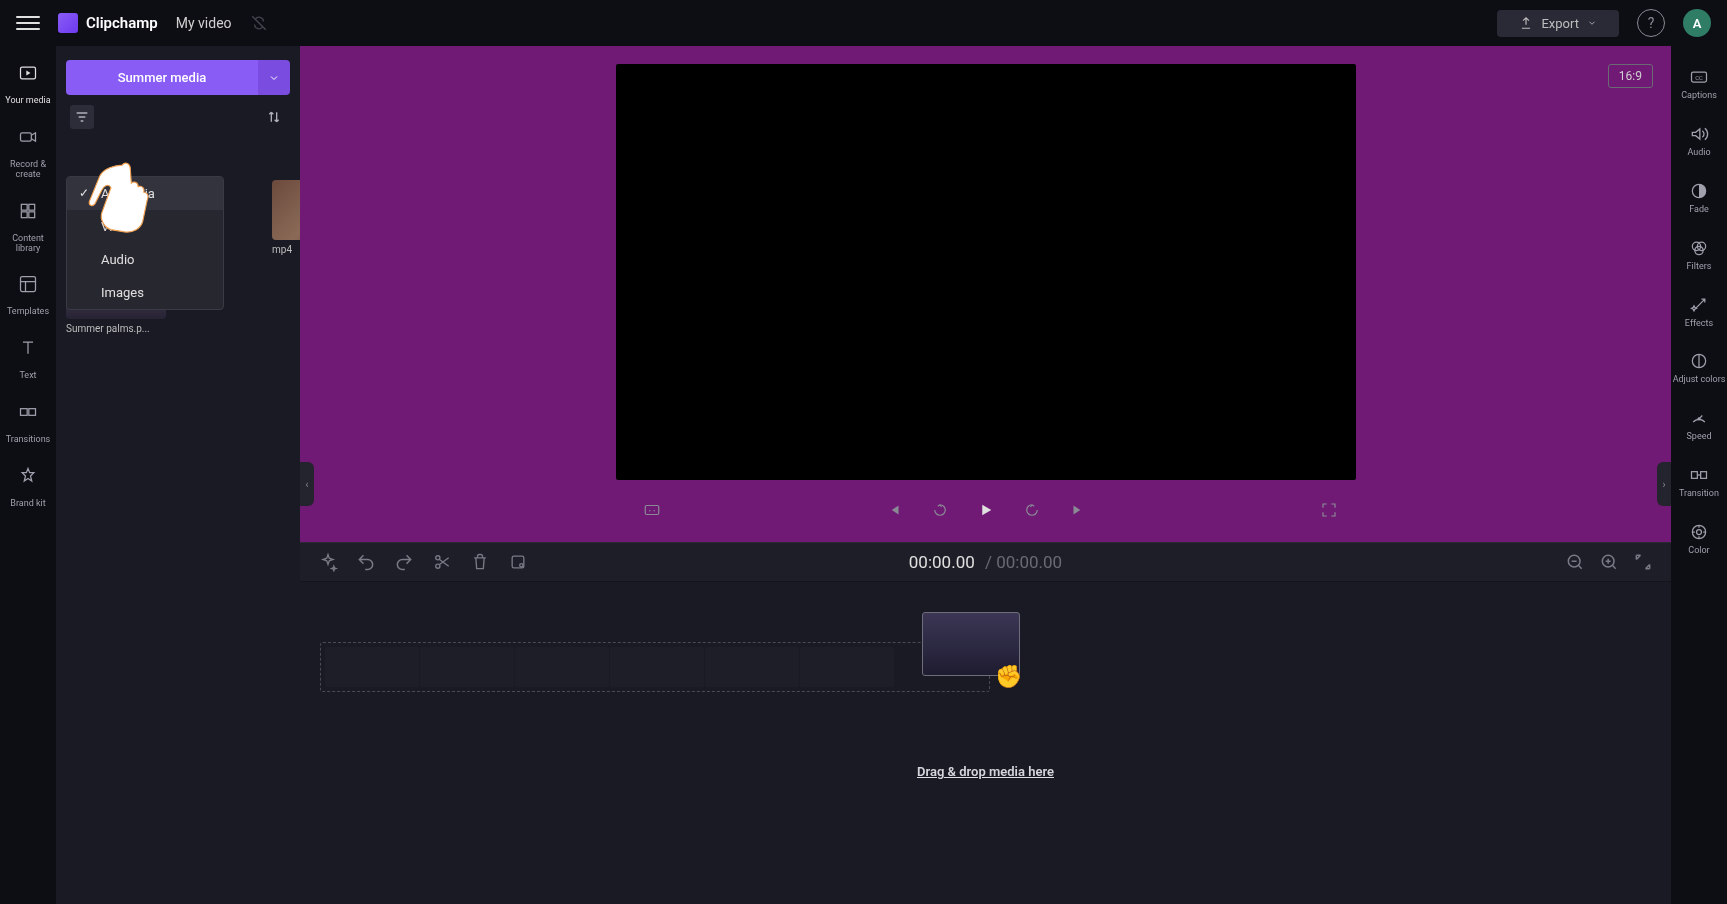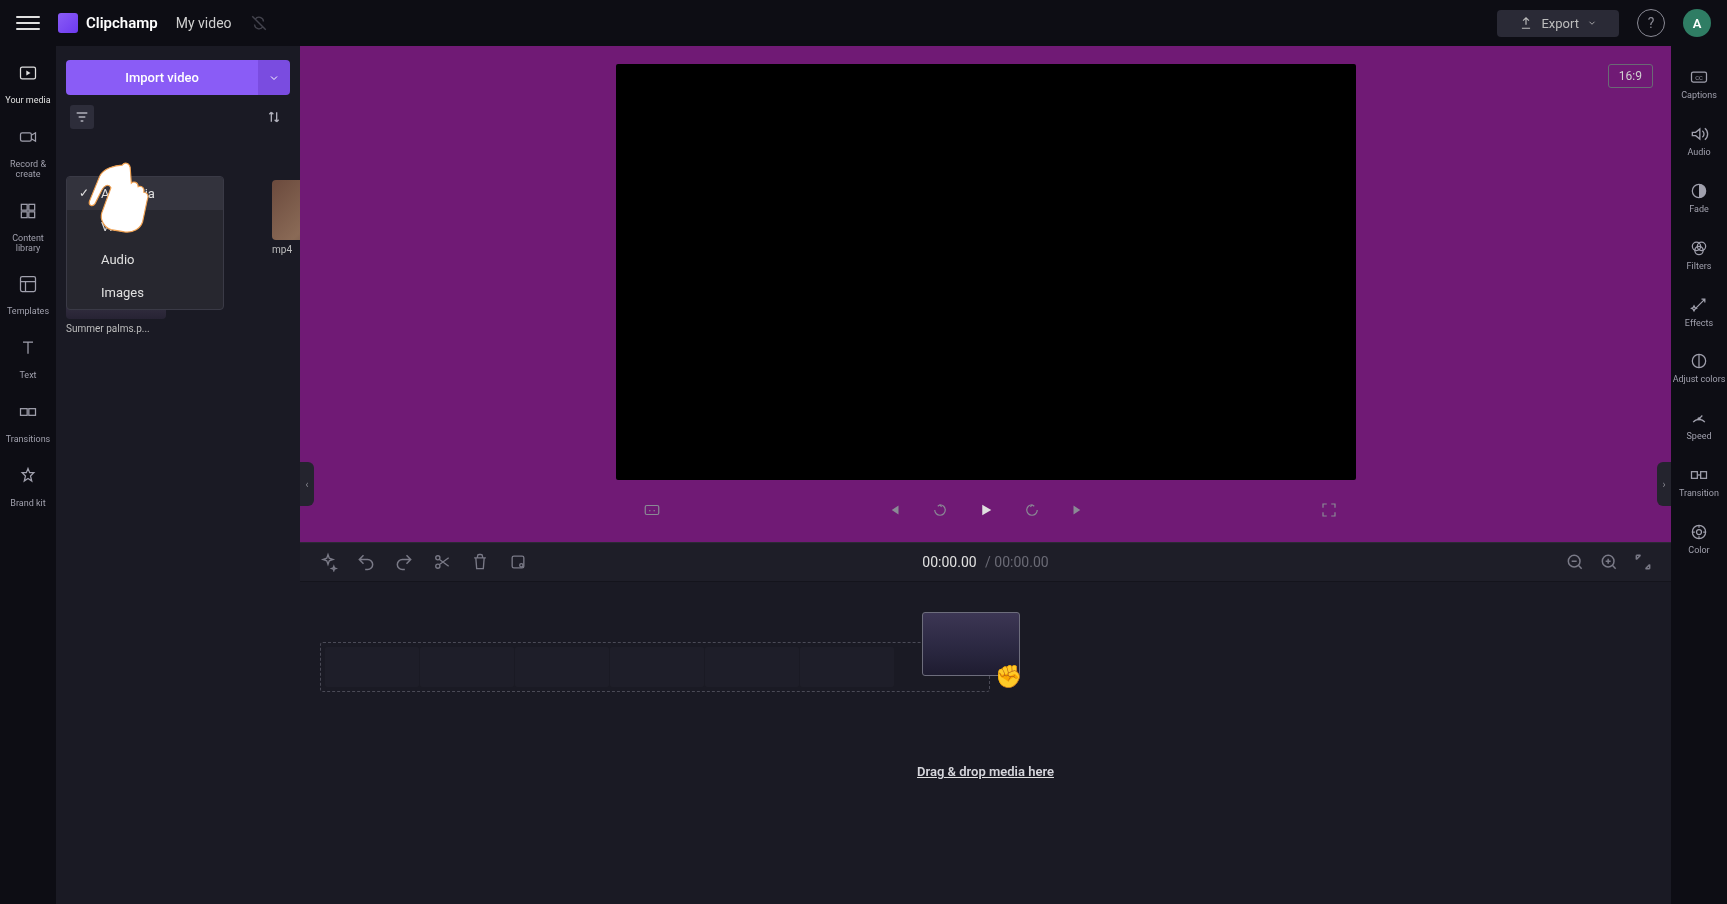--- a/index.html
+++ b/index.html
@@ -69,21 +69,21 @@
 .transport { width: 100%; display: flex; align-items: center; justify-content: center; gap: 22px; padding: 18px 0 14px; position: relative; }
 .transport-btn { width: 24px; height: 24px; display: flex; align-items: center; justify-content: center; color: #8a8a95; cursor: pointer; }
 .transport-btn.play { color: #e0e0e0; }
 .transport-btn svg { width: 18px; height: 18px; }
 .transport .left-ctl { position: absolute; left: 340px; }
 .transport .right-ctl { position: absolute; right: 330px; }
 
 
 .timeline-tools { height: 40px; background: #1e1e28; border-top: 1px solid #2a2a34; border-bottom: 1px solid #14141c; display: flex; align-items: center; padding: 0 18px; gap: 18px; position: relative; }
 .tool-btn { width: 20px; height: 20px; color: #7a7a87; cursor: pointer; display: flex; align-items: center; justify-content: center; }
-.time-display { position: absolute; left: 50%; transform: translateX(-50%); font-size: 14px; font-family: ui-monospace,monospace; }
+.time-display { position: absolute; left: 50%; transform: translateX(-50%); font-size: 17px; font-family: ui-monospace,monospace; }
 .time-display .cur { color: #e0e0e0; }
 .time-display .tot { color: #6a6a75; }
 .zoom-ctls { margin-left: auto; display: flex; gap: 14px; }
 
 
 .timeline { flex: 0 0 322px; background: #1a1a24; position: relative; padding: 60px 20px 0; }
 .drop-track { height: 50px; border: 1px dashed #4a4a56; border-radius: 3px; margin: 0 0 0 0; width: 670px; position: relative; }
 .drop-track::after { content: ''; display: block; }
 .drop-placeholder-clips { display: flex; gap: 1px; height: 100%; align-items: center; padding: 4px; opacity: .28; }
 .ph-clip { width: 94px; height: 40px; background: #2b2b37; border-radius: 3px; }
@@ -194,21 +194,21 @@
           <svg viewBox="0 0 24 24">
             <path d="M12 3l2 5h5l-4 4 1.5 6L12 15l-4.5 3 1.5-6-4-4h5z"></path>
           </svg>
         </span>
       <span>Brand kit</span>
     </div>
   </div>
 
   <div class="media-panel">
     <div class="import-row">
-      <div class="import-btn">Import video</div>
+      <div class="import-btn">Summer media</div>
       <div class="import-chevron">
         <svg width="12" height="12" viewBox="0 0 24 24" fill="none" stroke="currentColor" stroke-width="2">
             <path d="M6 9l6 6 6-6"></path>
           </svg>
       </div>
     </div>
     <div class="filter-row">
       <div class="filter-btn">
         <svg width="16" height="16" viewBox="0 0 24 24" fill="none" stroke="currentColor" stroke-width="2">
             <path d="M4 6h16M7 12h10M10 18h4"></path>

